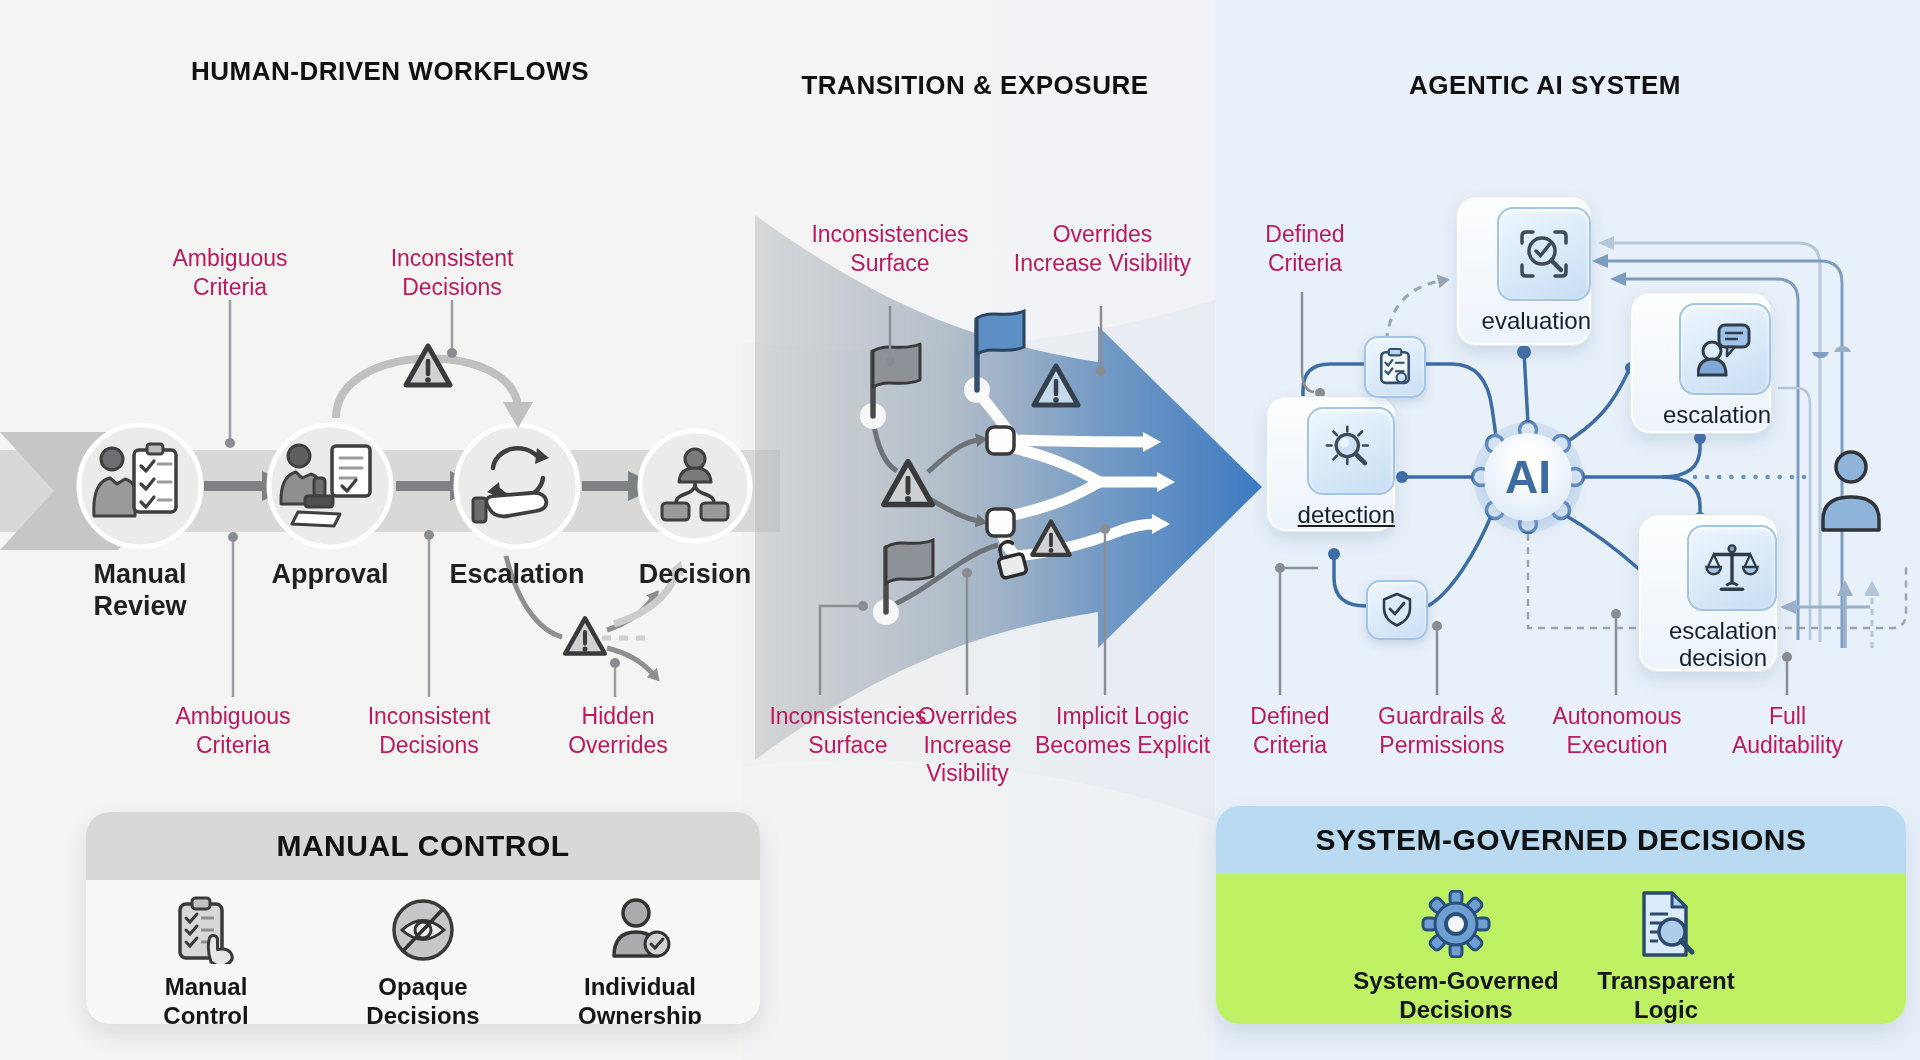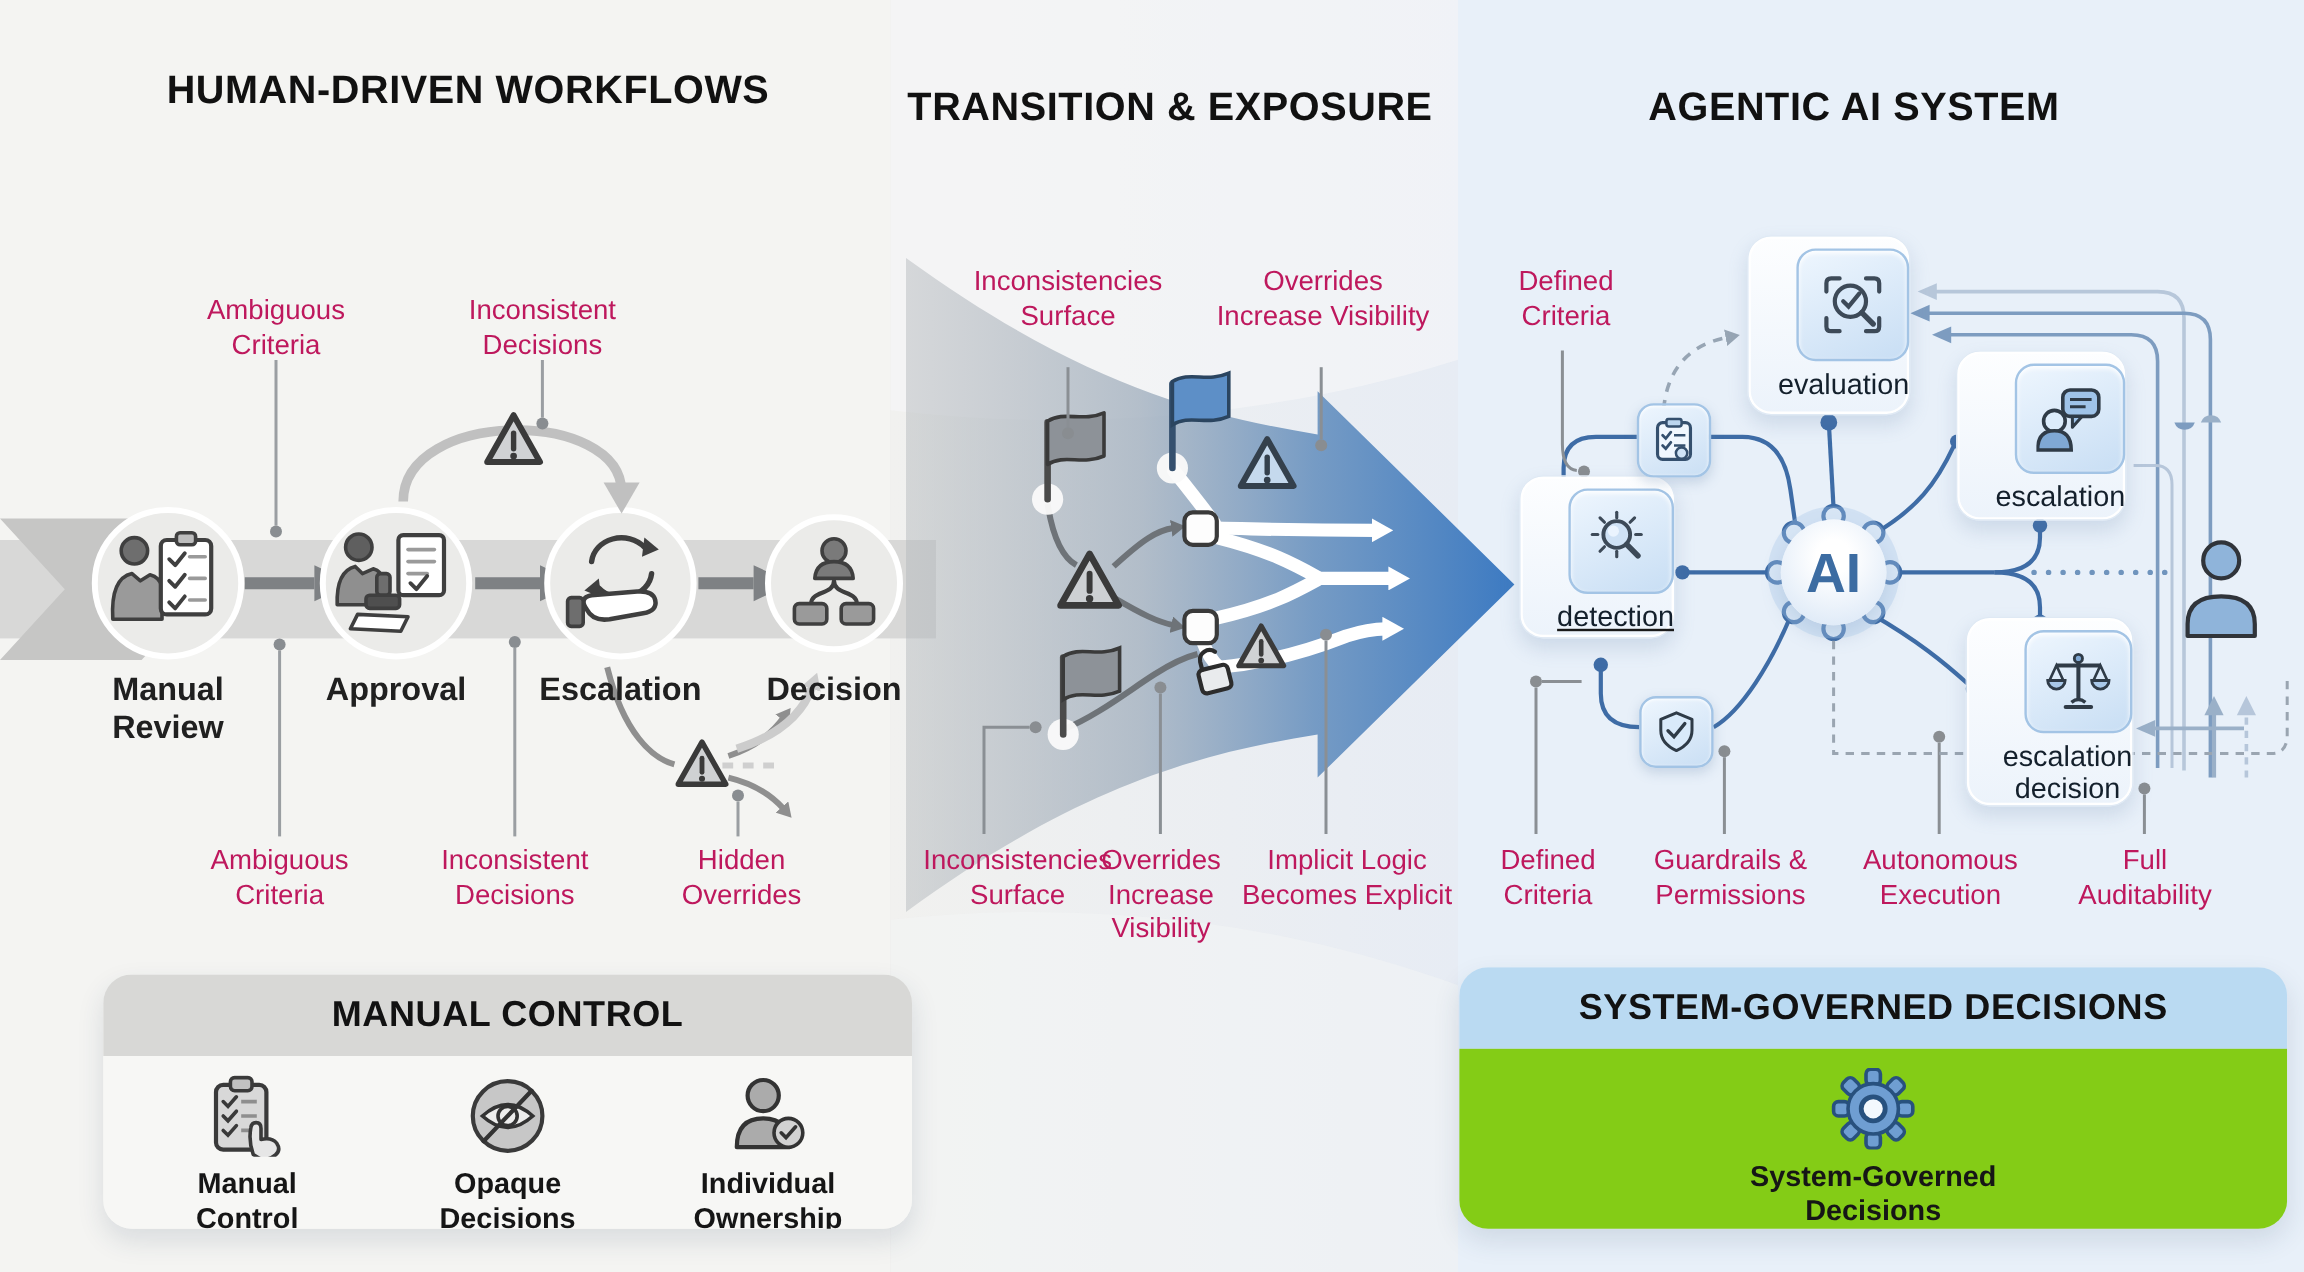--- a/index.html
+++ b/index.html
@@ -1,20 +1,20 @@
 <!DOCTYPE html>
 <html><head>
 <meta charset="utf-8">
 <style>
   html,body{margin:0;padding:0;background:#e9e9e9;}
   #stage{position:relative;width:1920px;height:1060px;overflow:hidden;
          font-family:"Liberation Sans",sans-serif;color:#1a1a1a;}
   #scene{position:absolute;left:0;top:0;}
   .abs{position:absolute;}
-  .title{font-size:33px;font-weight:800;letter-spacing:.5px;text-align:center;color:#111;}
+  .title{font-size:26px;font-weight:800;letter-spacing:.5px;text-align:center;color:#111;}
   .callout{font-size:23px;font-weight:500;line-height:1.24;text-align:center;color:#be185d;white-space:pre-line;}
   .step-label{font-size:27px;font-weight:600;line-height:1.2;text-align:center;color:#202020;white-space:pre-line;}
   .ai-node{position:absolute;background:linear-gradient(180deg,#fdfeff,#ecf3fb);border:1px solid #dfe9f4;
            border-radius:20px;box-shadow:0 8px 16px rgba(100,130,170,.20),inset 0 0 0 2px #fff;
            display:flex;flex-direction:column;align-items:flex-end;padding-top:10px;box-sizing:border-box;}
   .tile{border-radius:16px;background:linear-gradient(155deg,#eef6fe,#c8def4);border:2px solid #a3c4e5;
         display:flex;align-items:center;justify-content:center;box-shadow:inset 0 2px 4px #fff;}
   .nlabel{margin-top:7px;font-size:24px;font-weight:500;color:#14202c;text-align:center;line-height:1.1;white-space:pre-line;}
   .mini-node{position:absolute;border-radius:14px;background:linear-gradient(155deg,#eef6fe,#cadff4);
              border:2px solid #a3c4e5;box-shadow:0 4px 10px rgba(100,130,170,.25),inset 0 1px 3px #fff;
@@ -494,21 +494,21 @@
       <div class="plabel">Individual
 Ownership</div>
     </div>
   </div>
 </div>
 
 <div class="panel" style="left:1216px;top:806px;width:690px;height:218px;">
   <div class="panel-header" style="background:#badaf2;">
     <span>SYSTEM-GOVERNED DECISIONS</span>
   </div>
-  <div class="panel-body" style="background:#84cc16;height:150px;justify-content:center;">
+  <div class="panel-body" style="background:#bef264;height:150px;justify-content:center;">
     <div class="p-item">
       <svg width="74" height="68" viewBox="0 0 72 68">
         <g transform="translate(36,34)" fill="#6f9ed2" stroke="#28517e" stroke-width="3">
           <g>
                 <rect x="-6" y="-33" width="12" height="13" rx="4"></rect>
               </g>
           <g transform="rotate(45)">
                 <rect x="-6" y="-33" width="12" height="13" rx="4"></rect>
               </g>
           <g transform="rotate(90)">
@@ -529,16 +529,32 @@
           <g transform="rotate(315)">
                 <rect x="-6" y="-33" width="12" height="13" rx="4"></rect>
               </g>
           <circle r="21"></circle>
           <circle r="10" fill="#f3f8fd" stroke-width="4"></circle>
         </g>
       </svg>
       <div class="plabel">System-Governed
 Decisions</div>
     </div>
+    <div class="p-item">
+      <svg width="74" height="68" viewBox="0 0 72 68">
+        <path d="M14,3 h28 l14,14 v48 h-42 z" fill="#dcebf9" stroke="#2c4a6e" stroke-width="3.5" stroke-linejoin="round"></path>
+        <path d="M42,3 l14,14 h-14 z" fill="#aecded" stroke="#2c4a6e" stroke-width="3" stroke-linejoin="round"></path>
+        <g stroke="#2c4a6e" stroke-width="3">
+              <line x1="20" y1="24" x2="38" y2="24"></line>
+              <line x1="20" y1="33" x2="38" y2="33"></line>
+              <line x1="20" y1="42" x2="30" y2="42"></line>
+              <line x1="20" y1="51" x2="28" y2="51"></line>
+            </g>
+        <circle cx="42" cy="42" r="13" fill="#a9c9e9" fill-opacity="0.9" stroke="#2c4a6e" stroke-width="3.5"></circle>
+        <line x1="51" y1="51" x2="62" y2="62" stroke="#2c4a6e" stroke-width="5" stroke-linecap="round"></line>
+      </svg>
+      <div class="plabel">Transparent
+Logic</div>
+    </div>
   </div>
 </div>
 
 </div>
 
 </body></html>

